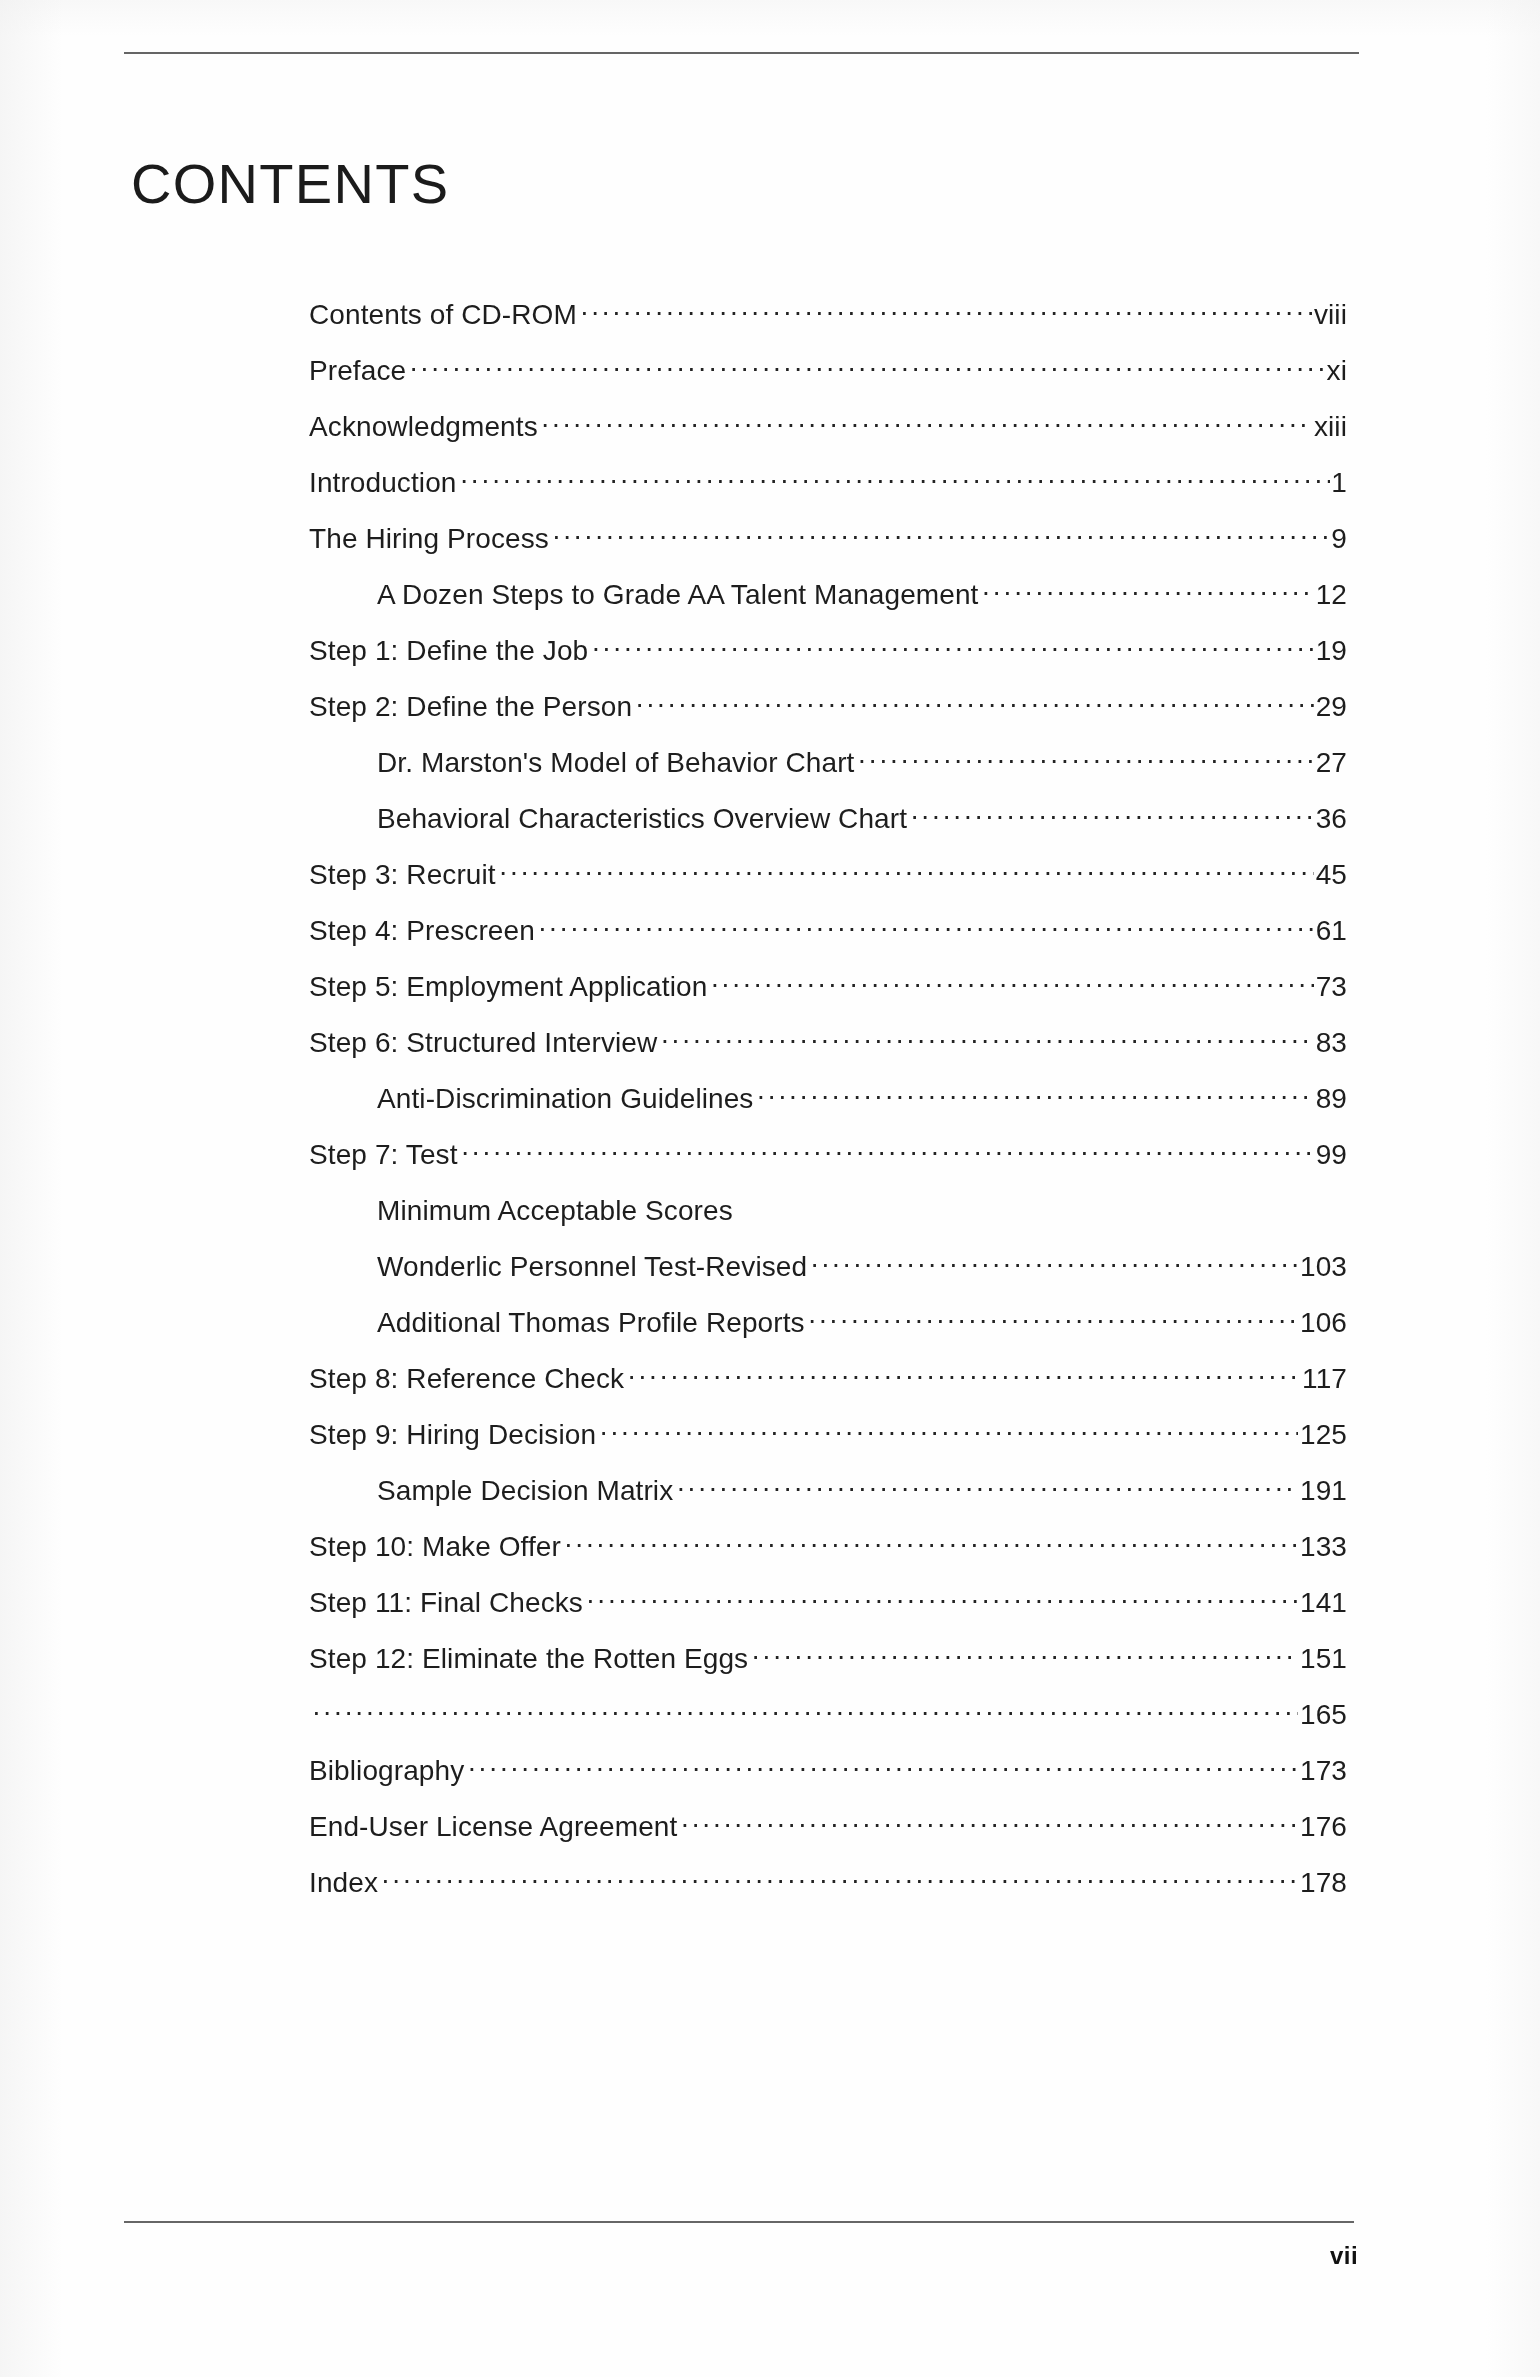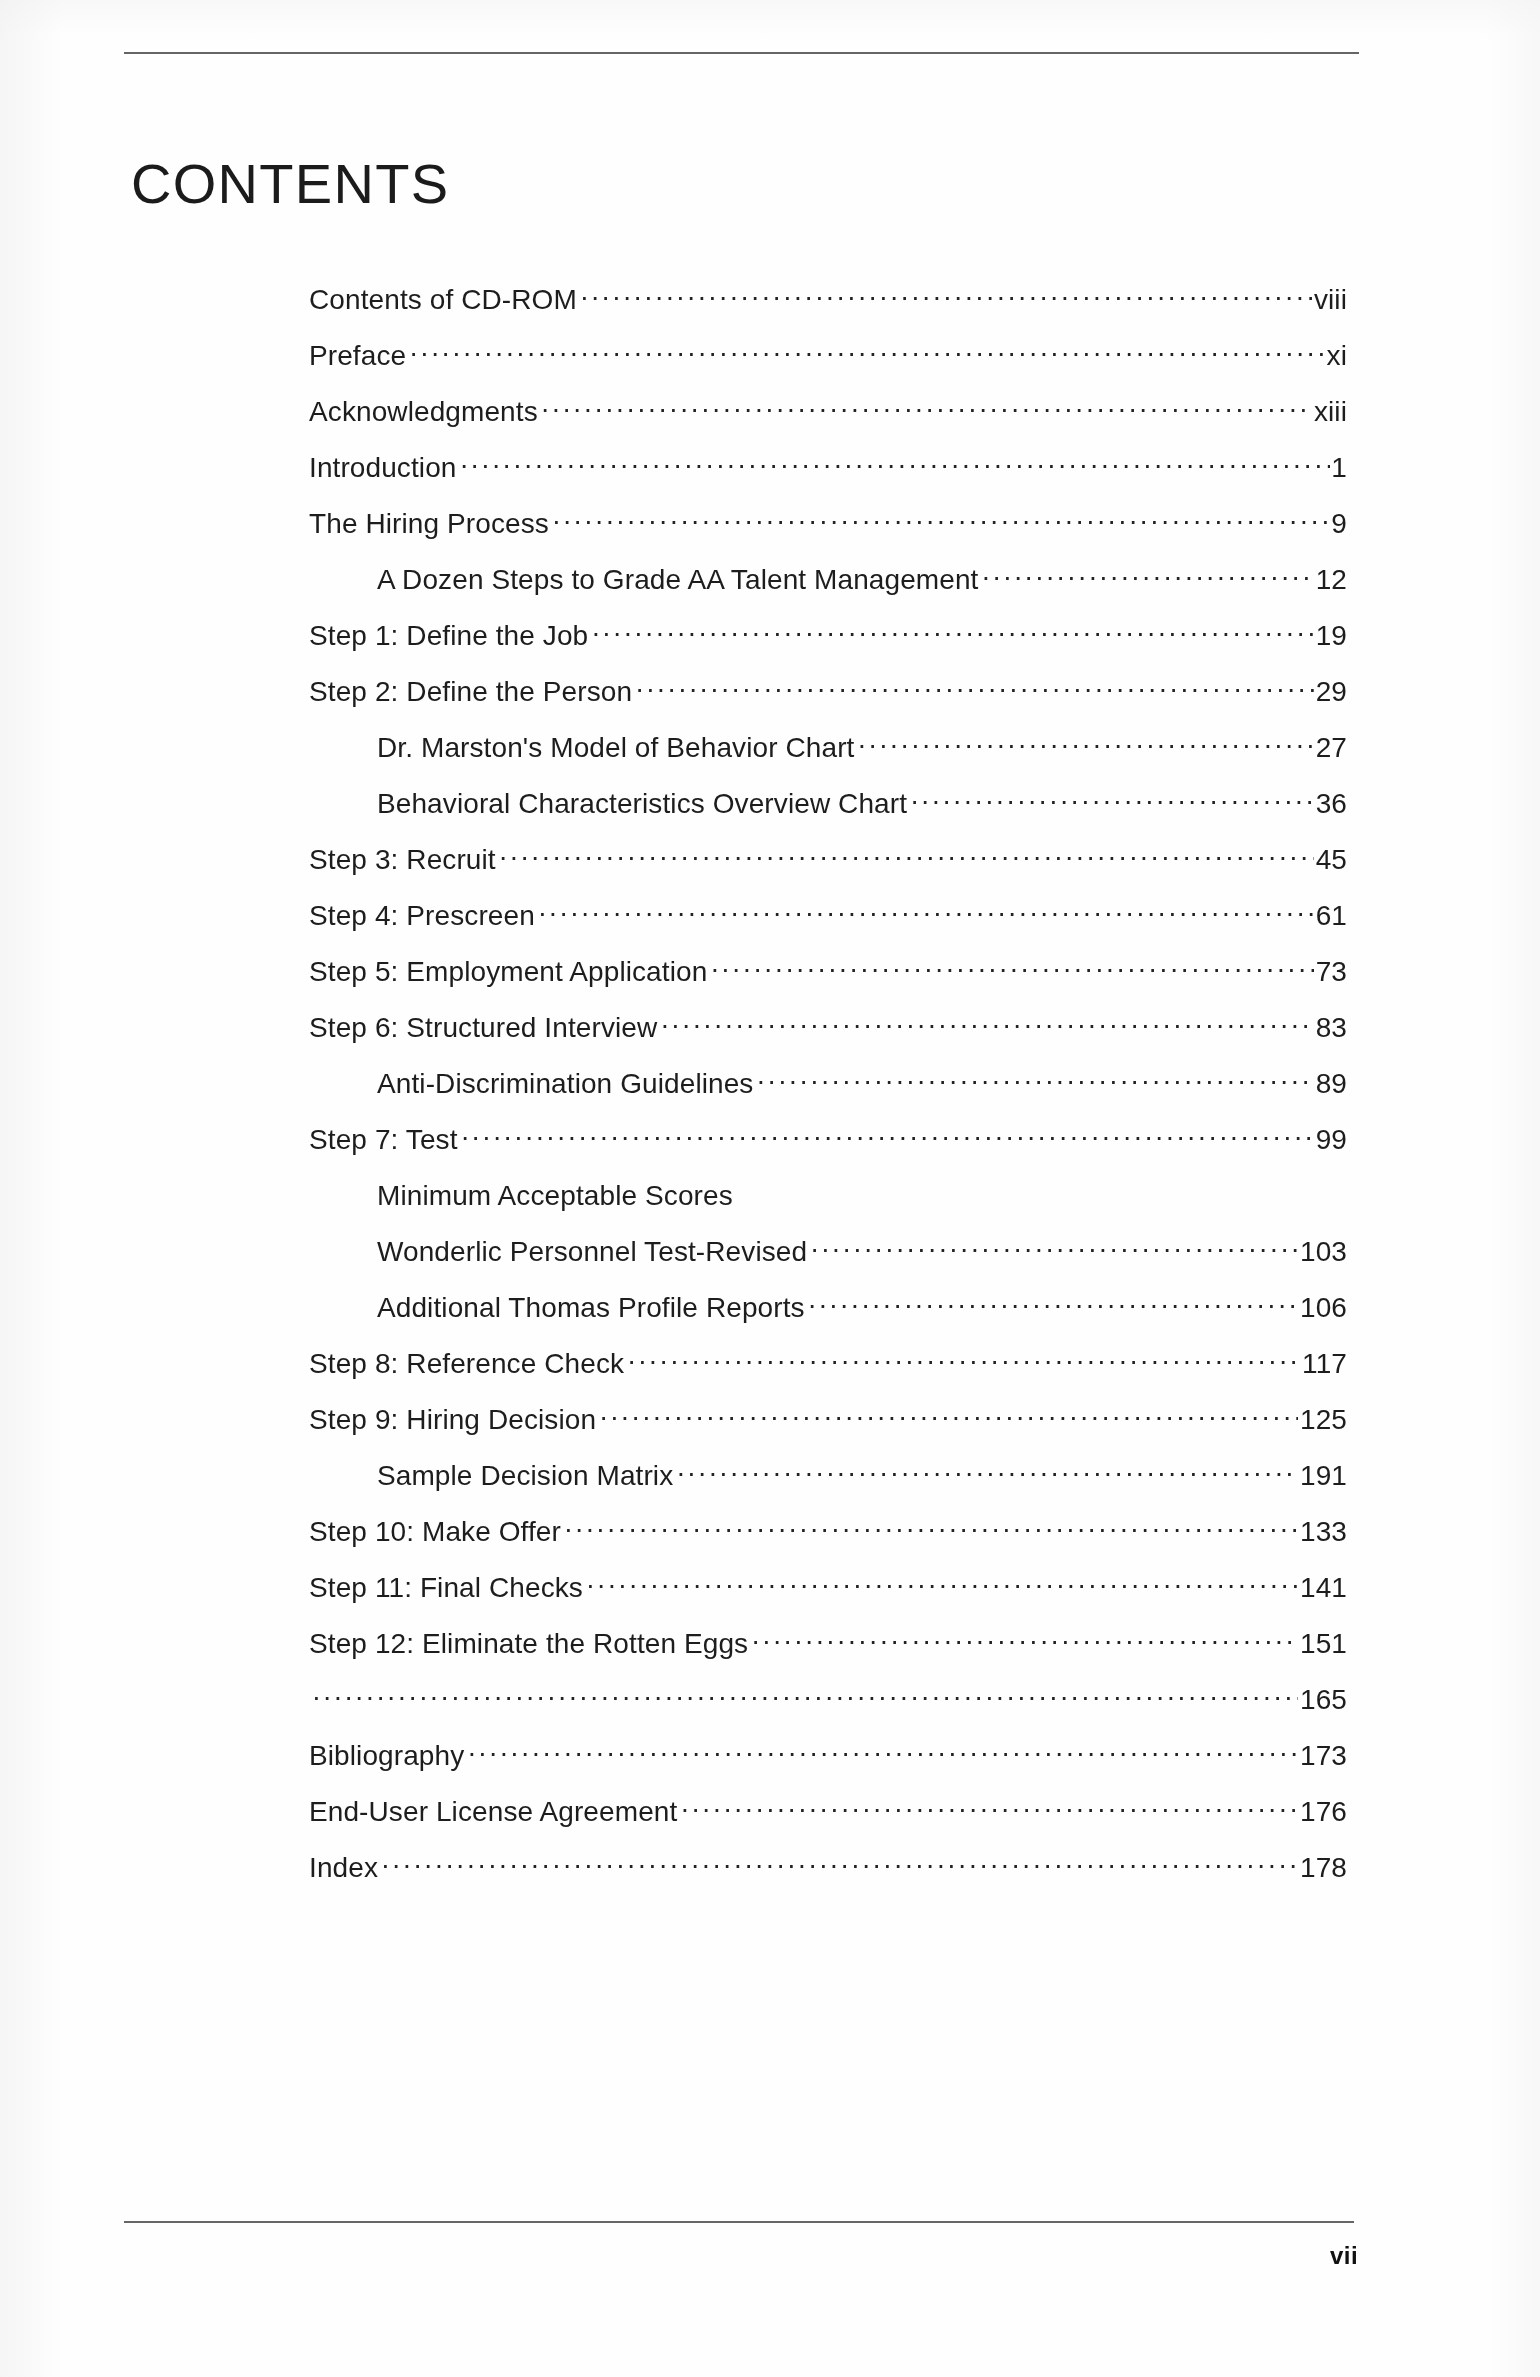--- a/index.html
+++ b/index.html
@@ -61,21 +61,21 @@
     letter-spacing: 1.3px;
     color: #1b1b1b;
     font-weight: 400;
     line-height: 1;
     white-space: nowrap;
   }
 
   .toc {
     position: absolute;
     left: 309px;
-    top: 281px;
+    top: 296px;
     width: 1038px;
   }
 
   .toc-row {
     display: flex;
     align-items: baseline;
     height: 56px;
     font-size: 28px;
     color: #1d1d1d;
     letter-spacing: 0.1px;

